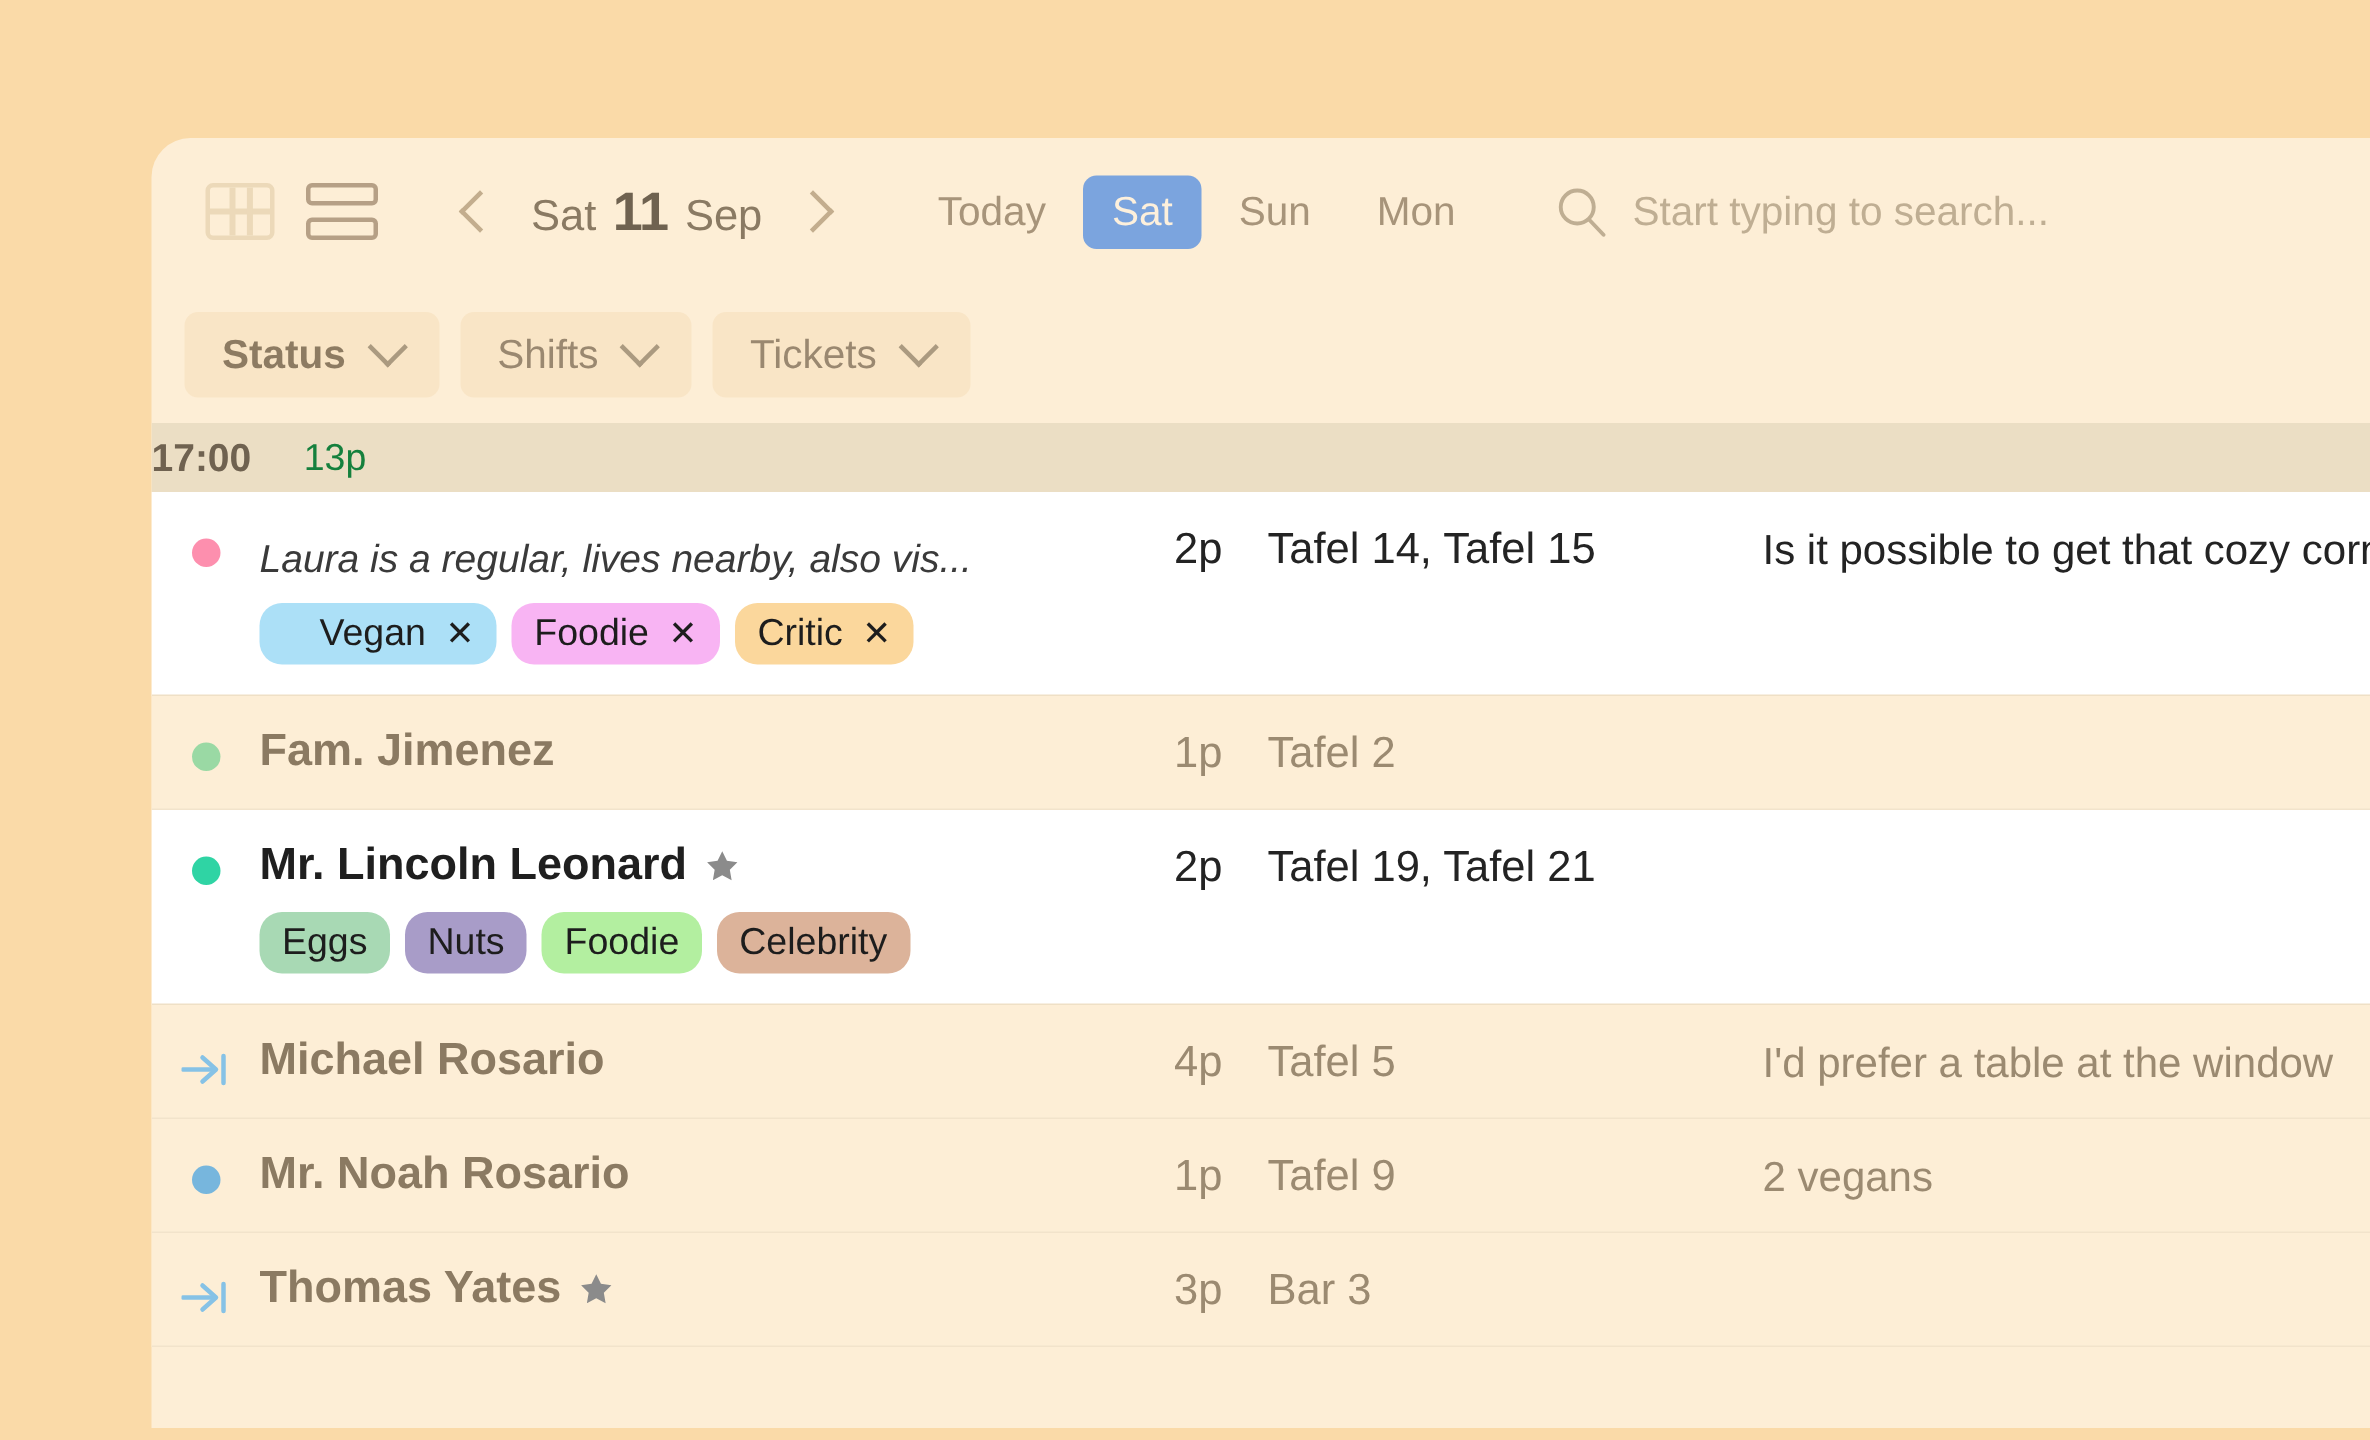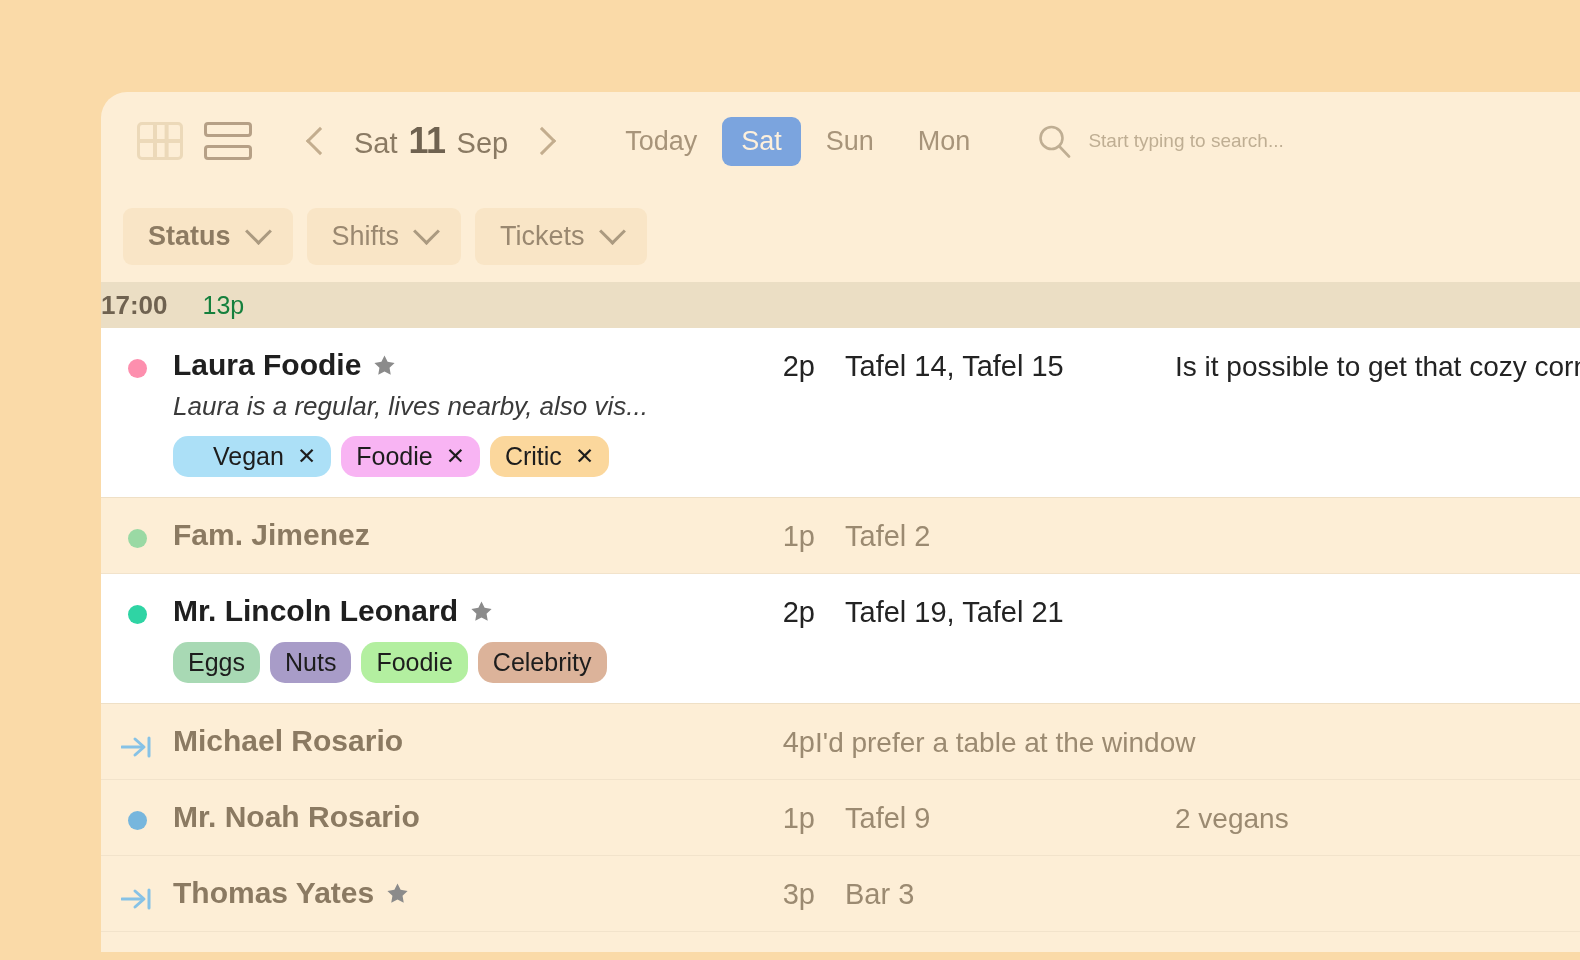--- a/index.html
+++ b/index.html
@@ -165,21 +165,21 @@
   .search-icon {
     width: 34px;
     height: 34px;
     flex: none;
   }
   .search-input {
     border: none;
     outline: none;
     background: transparent;
     font-family: "Liberation Sans", sans-serif;
-    font-size: 19px;
+    font-size: 27px;
     color: #0c4a6e;
     width: 100%;
     padding: 0;
   }
   .search-input::placeholder { color: #bfae93; opacity: 1; }
 
   
   .filterbar {
     height: 92px;
     display: flex;
@@ -412,26 +412,20 @@
       <span class="tlabel">17:00</span>
       <span class="tcount">13p</span>
     </div>
 
     <div class="rows" id="rows">
         <div class="res-row expanded">
           <div class="col-status">
             <span class="dot" style="background: rgb(253, 143, 174);"></span>
           </div>
           <div class="col-main">
-            <div class="guest-line">
-              <span class="guest-name">Laura Foodie</span>
-              <span class="star"><svg width="25" height="25" viewBox="0 0 24 24">
-                  <path d="M12 2.4l3 6.1 6.7 1-4.85 4.7 1.15 6.7L12 17.75 5.99 20.9l1.15-6.7L2.3 9.5l6.7-1z" fill="#8b8b8b"></path>
-                </svg></span>
-            </div>
             <div class="guest-note">Laura is a regular, lives nearby, also vis...</div>
             <div class="tags">
               <span class="tag" style="background: rgb(172, 224, 247); padding-left: 40px;">
                 <span>Vegan</span>
                 <span class="x">✕</span>
               </span>
               <span class="tag" style="background: rgb(248, 180, 243);">
                 <span>Foodie</span>
                 <span class="x">✕</span>
               </span>
@@ -495,20 +489,21 @@
               <polyline points="14,4 23,12 14,20" fill="none" stroke="#86c2e6" stroke-width="3" stroke-linecap="round" stroke-linejoin="round"></polyline>
               <line x1="28" y1="3" x2="28" y2="21" stroke="#86c2e6" stroke-width="3" stroke-linecap="round"></line>
             </svg>
           </div>
           <div class="col-main">
             <div class="guest-line">
               <span class="guest-name">Michael Rosario</span>
             </div>
           </div>
           <div class="col-pax">4p</div>
+          <div class="col-tables">Tafel 5</div>
           <div class="col-note">I'd prefer a table at the window</div>
         </div>
         <div class="res-row plain">
           <div class="col-status">
             <span class="dot" style="background: rgb(119, 182, 221);"></span>
           </div>
           <div class="col-main">
             <div class="guest-line">
               <span class="guest-name">Mr. Noah Rosario</span>
             </div>

